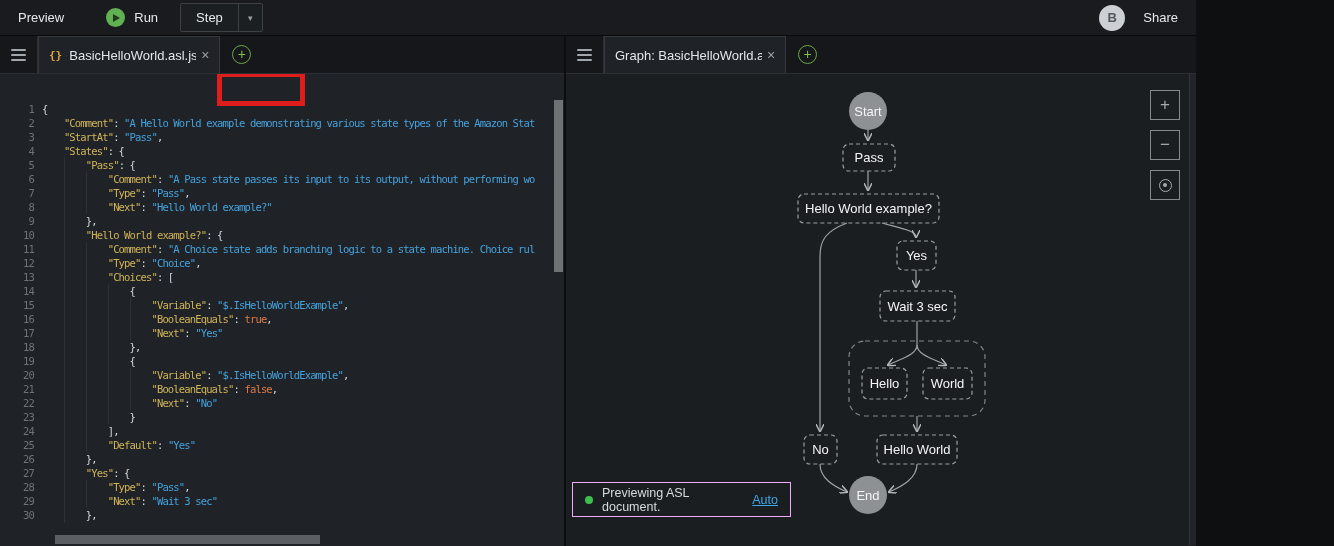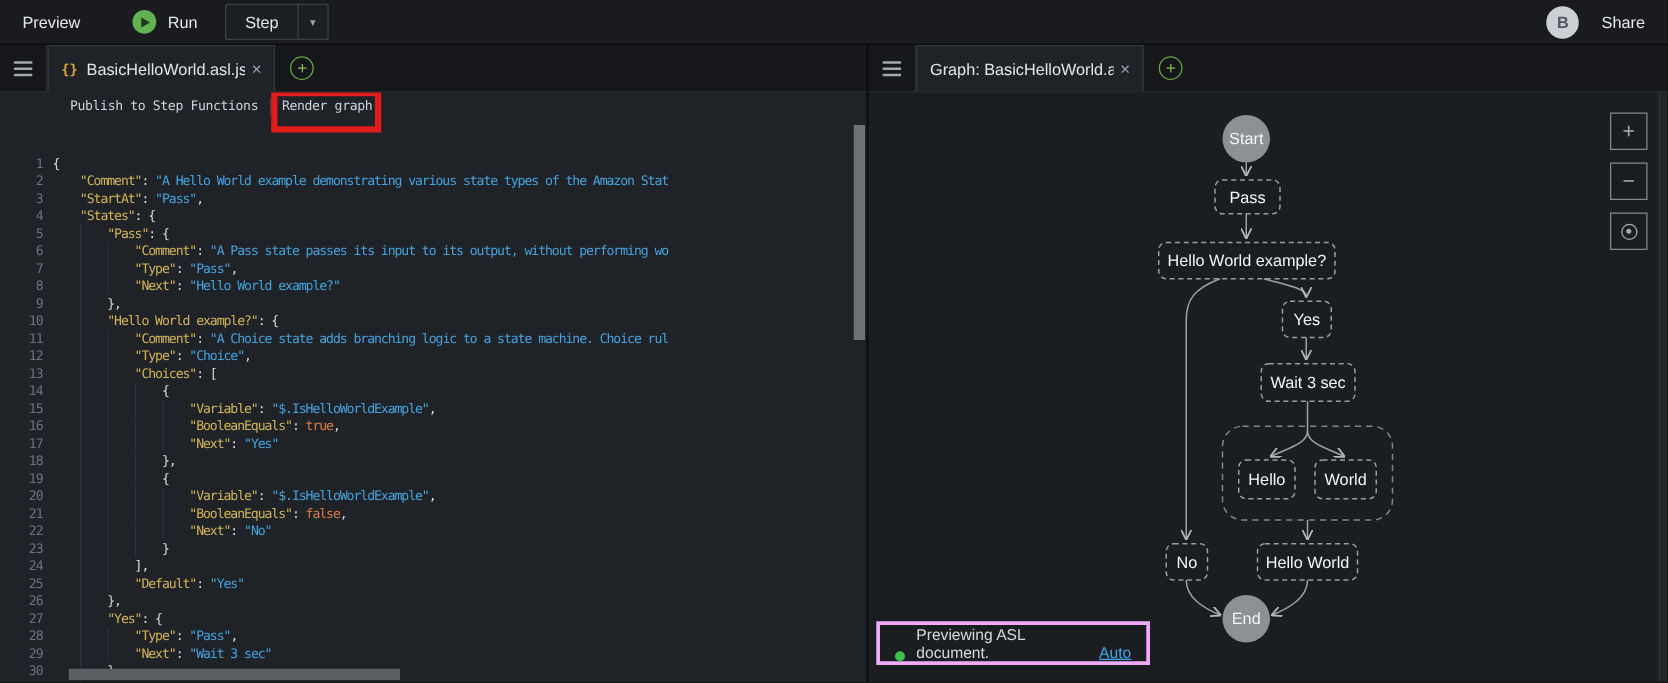--- a/index.html
+++ b/index.html
@@ -1,17 +1,17 @@
 <!DOCTYPE html>
 <html><head>
 <meta charset="utf-8">
 <style>
   * { margin:0; padding:0; box-sizing:border-box; }
   html,body { background:#0e0f11; }
-  .app { position:relative; width:1334px; height:546px; background:#1d2023; overflow:hidden;
+  .app { position:relative; width:1196px; height:546px; background:#1d2023; overflow:hidden;
          font-family:"Liberation Sans", sans-serif; color:#e4e7ea; }
 
   
   .topbar { height:36px; background:#191b1e; border-bottom:1px solid #08090a;
             display:flex; align-items:center; justify-content:space-between; }
   .tb-left { display:flex; align-items:center; padding-left:18px; }
   .tb-item { font-size:13px; color:#e6e9ec; cursor:default; }
   .run-group { display:flex; align-items:center; gap:9px; margin-left:42px; }
   .run-circle { width:19px; height:19px; border-radius:50%; background:#61b052;
                 display:inline-flex; align-items:center; justify-content:center; }
@@ -79,22 +79,22 @@
   .graph-body { position:relative; height:471px; background:#1b1e21; overflow:hidden; }
   .right-track { position:absolute; top:0; right:0; bottom:0; width:7px; background:#212529;
                  border-left:1px solid #30353a; }
   .zoom-controls { position:absolute; top:16px; right:16px; display:flex; flex-direction:column; gap:10px; }
   .zbtn { width:30px; height:30px; border:1px solid #84898d; background:transparent; color:#a6abb0;
           font-size:17px; line-height:26px; text-align:center; cursor:pointer;
           display:flex; align-items:center; justify-content:center; font-family:"Liberation Sans",sans-serif; }
   .center-ico { width:13px; height:13px; border:1.5px solid #a6abb0; border-radius:50%;
                 display:flex; align-items:center; justify-content:center; }
   .center-ico i { width:4px; height:4px; border-radius:50%; background:#a6abb0; }
-  .notif { position:absolute; left:6px; top:423px; width:219px; height:35px; border:3px solid #f0abfc;
-           background:#1b1e21; display:flex; align-items:flex-end; gap:9px; padding:0 12px;
+  .notif { position:absolute; left:6px; top:408px; width:219px; height:35px; border:1px solid #f0abfc;
+           background:#1b1e21; display:flex; align-items:center; gap:9px; padding:0 12px;
            font-size:12.5px; color:#d6dadd; }
   .notif-dot { width:8px; height:8px; border-radius:50%; background:#3ec04c; flex:none; }
   .notif-link { color:#3fa7e8; text-decoration:underline; cursor:pointer; }
   svg text { font-family:"Liberation Sans", sans-serif; font-size:13px; fill:#f4f5f6; }
 </style>
 </head>
 <body>
 
 <div class="app">
 
@@ -133,25 +133,20 @@
           <span class="json-ico">{}</span>
           <span class="tab-title">BasicHelloWorld.asl.js</span>
           <span class="tab-close">×</span>
         </div>
         <div class="plus-btn">
           <span class="plus-circle">+</span>
         </div>
       </div>
 
       <div class="editor-body">
-        <div class="actions-row">
-          <span class="action-link">Publish to Step Functions</span>
-          <span class="action-sep"></span>
-          <span class="action-link">Render graph</span>
-        </div>
 
         <div class="code-area">
           <div><div class="code-line"><span class="gutter-num">1</span><span class="code-text"><span class="tok-p">{</span></span></div><div class="code-line"><span class="gutter-num">2</span><span class="code-text"><span class="tok-p">    </span><span class="tok-k">"Comment"</span><span class="tok-p">: </span><span class="tok-s">"A Hello World example demonstrating various state types of the Amazon Stat</span></span></div><div class="code-line"><span class="gutter-num">3</span><span class="code-text"><span class="tok-p">    </span><span class="tok-k">"StartAt"</span><span class="tok-p">: </span><span class="tok-s">"Pass"</span><span class="tok-p">,</span></span></div><div class="code-line"><span class="gutter-num">4</span><span class="code-text"><span class="tok-p">    </span><span class="tok-k">"States"</span><span class="tok-p">: {</span></span></div><div class="code-line"><span class="gutter-num">5</span><span class="code-text"><span class="guide" style="left: 21.88px;"></span><span class="tok-p">        </span><span class="tok-k">"Pass"</span><span class="tok-p">: {</span></span></div><div class="code-line"><span class="gutter-num">6</span><span class="code-text"><span class="guide" style="left: 21.88px;"></span><span class="guide" style="left: 43.76px;"></span><span class="tok-p">            </span><span class="tok-k">"Comment"</span><span class="tok-p">: </span><span class="tok-s">"A Pass state passes its input to its output, without performing wo</span></span></div><div class="code-line"><span class="gutter-num">7</span><span class="code-text"><span class="guide" style="left: 21.88px;"></span><span class="guide" style="left: 43.76px;"></span><span class="tok-p">            </span><span class="tok-k">"Type"</span><span class="tok-p">: </span><span class="tok-s">"Pass"</span><span class="tok-p">,</span></span></div><div class="code-line"><span class="gutter-num">8</span><span class="code-text"><span class="guide" style="left: 21.88px;"></span><span class="guide" style="left: 43.76px;"></span><span class="tok-p">            </span><span class="tok-k">"Next"</span><span class="tok-p">: </span><span class="tok-s">"Hello World example?"</span></span></div><div class="code-line"><span class="gutter-num">9</span><span class="code-text"><span class="guide" style="left: 21.88px;"></span><span class="tok-p">        },</span></span></div><div class="code-line"><span class="gutter-num">10</span><span class="code-text"><span class="guide" style="left: 21.88px;"></span><span class="tok-p">        </span><span class="tok-k">"Hello World example?"</span><span class="tok-p">: {</span></span></div><div class="code-line"><span class="gutter-num">11</span><span class="code-text"><span class="guide" style="left: 21.88px;"></span><span class="guide" style="left: 43.76px;"></span><span class="tok-p">            </span><span class="tok-k">"Comment"</span><span class="tok-p">: </span><span class="tok-s">"A Choice state adds branching logic to a state machine. Choice rul</span></span></div><div class="code-line"><span class="gutter-num">12</span><span class="code-text"><span class="guide" style="left: 21.88px;"></span><span class="guide" style="left: 43.76px;"></span><span class="tok-p">            </span><span class="tok-k">"Type"</span><span class="tok-p">: </span><span class="tok-s">"Choice"</span><span class="tok-p">,</span></span></div><div class="code-line"><span class="gutter-num">13</span><span class="code-text"><span class="guide" style="left: 21.88px;"></span><span class="guide" style="left: 43.76px;"></span><span class="tok-p">            </span><span class="tok-k">"Choices"</span><span class="tok-p">: [</span></span></div><div class="code-line"><span class="gutter-num">14</span><span class="code-text"><span class="guide" style="left: 21.88px;"></span><span class="guide" style="left: 43.76px;"></span><span class="guide" style="left: 65.64px;"></span><span class="tok-p">                {</span></span></div><div class="code-line"><span class="gutter-num">15</span><span class="code-text"><span class="guide" style="left: 21.88px;"></span><span class="guide" style="left: 43.76px;"></span><span class="guide" style="left: 65.64px;"></span><span class="guide" style="left: 87.52px;"></span><span class="tok-p">                    </span><span class="tok-k">"Variable"</span><span class="tok-p">: </span><span class="tok-s">"$.IsHelloWorldExample"</span><span class="tok-p">,</span></span></div><div class="code-line"><span class="gutter-num">16</span><span class="code-text"><span class="guide" style="left: 21.88px;"></span><span class="guide" style="left: 43.76px;"></span><span class="guide" style="left: 65.64px;"></span><span class="guide" style="left: 87.52px;"></span><span class="tok-p">                    </span><span class="tok-k">"BooleanEquals"</span><span class="tok-p">: </span><span class="tok-b">true</span><span class="tok-p">,</span></span></div><div class="code-line"><span class="gutter-num">17</span><span class="code-text"><span class="guide" style="left: 21.88px;"></span><span class="guide" style="left: 43.76px;"></span><span class="guide" style="left: 65.64px;"></span><span class="guide" style="left: 87.52px;"></span><span class="tok-p">                    </span><span class="tok-k">"Next"</span><span class="tok-p">: </span><span class="tok-s">"Yes"</span></span></div><div class="code-line"><span class="gutter-num">18</span><span class="code-text"><span class="guide" style="left: 21.88px;"></span><span class="guide" style="left: 43.76px;"></span><span class="guide" style="left: 65.64px;"></span><span class="tok-p">                },</span></span></div><div class="code-line"><span class="gutter-num">19</span><span class="code-text"><span class="guide" style="left: 21.88px;"></span><span class="guide" style="left: 43.76px;"></span><span class="guide" style="left: 65.64px;"></span><span class="tok-p">                {</span></span></div><div class="code-line"><span class="gutter-num">20</span><span class="code-text"><span class="guide" style="left: 21.88px;"></span><span class="guide" style="left: 43.76px;"></span><span class="guide" style="left: 65.64px;"></span><span class="guide" style="left: 87.52px;"></span><span class="tok-p">                    </span><span class="tok-k">"Variable"</span><span class="tok-p">: </span><span class="tok-s">"$.IsHelloWorldExample"</span><span class="tok-p">,</span></span></div><div class="code-line"><span class="gutter-num">21</span><span class="code-text"><span class="guide" style="left: 21.88px;"></span><span class="guide" style="left: 43.76px;"></span><span class="guide" style="left: 65.64px;"></span><span class="guide" style="left: 87.52px;"></span><span class="tok-p">                    </span><span class="tok-k">"BooleanEquals"</span><span class="tok-p">: </span><span class="tok-b">false</span><span class="tok-p">,</span></span></div><div class="code-line"><span class="gutter-num">22</span><span class="code-text"><span class="guide" style="left: 21.88px;"></span><span class="guide" style="left: 43.76px;"></span><span class="guide" style="left: 65.64px;"></span><span class="guide" style="left: 87.52px;"></span><span class="tok-p">                    </span><span class="tok-k">"Next"</span><span class="tok-p">: </span><span class="tok-s">"No"</span></span></div><div class="code-line"><span class="gutter-num">23</span><span class="code-text"><span class="guide" style="left: 21.88px;"></span><span class="guide" style="left: 43.76px;"></span><span class="guide" style="left: 65.64px;"></span><span class="tok-p">                }</span></span></div><div class="code-line"><span class="gutter-num">24</span><span class="code-text"><span class="guide" style="left: 21.88px;"></span><span class="guide" style="left: 43.76px;"></span><span class="tok-p">            ],</span></span></div><div class="code-line"><span class="gutter-num">25</span><span class="code-text"><span class="guide" style="left: 21.88px;"></span><span class="guide" style="left: 43.76px;"></span><span class="tok-p">            </span><span class="tok-k">"Default"</span><span class="tok-p">: </span><span class="tok-s">"Yes"</span></span></div><div class="code-line"><span class="gutter-num">26</span><span class="code-text"><span class="guide" style="left: 21.88px;"></span><span class="tok-p">        },</span></span></div><div class="code-line"><span class="gutter-num">27</span><span class="code-text"><span class="guide" style="left: 21.88px;"></span><span class="tok-p">        </span><span class="tok-k">"Yes"</span><span class="tok-p">: {</span></span></div><div class="code-line"><span class="gutter-num">28</span><span class="code-text"><span class="guide" style="left: 21.88px;"></span><span class="guide" style="left: 43.76px;"></span><span class="tok-p">            </span><span class="tok-k">"Type"</span><span class="tok-p">: </span><span class="tok-s">"Pass"</span><span class="tok-p">,</span></span></div><div class="code-line"><span class="gutter-num">29</span><span class="code-text"><span class="guide" style="left: 21.88px;"></span><span class="guide" style="left: 43.76px;"></span><span class="tok-p">            </span><span class="tok-k">"Next"</span><span class="tok-p">: </span><span class="tok-s">"Wait 3 sec"</span></span></div><div class="code-line"><span class="gutter-num">30</span><span class="code-text"><span class="guide" style="left: 21.88px;"></span><span class="tok-p">        },</span></span></div><div class="code-line"><span class="gutter-num">31</span><span class="code-text"><span class="guide" style="left: 21.88px;"></span></span></div></div>
         </div>
 
         <div class="v-scroll"></div>
         <div class="h-scroll"></div>
 
 
         <div class="red-annotation"></div>

